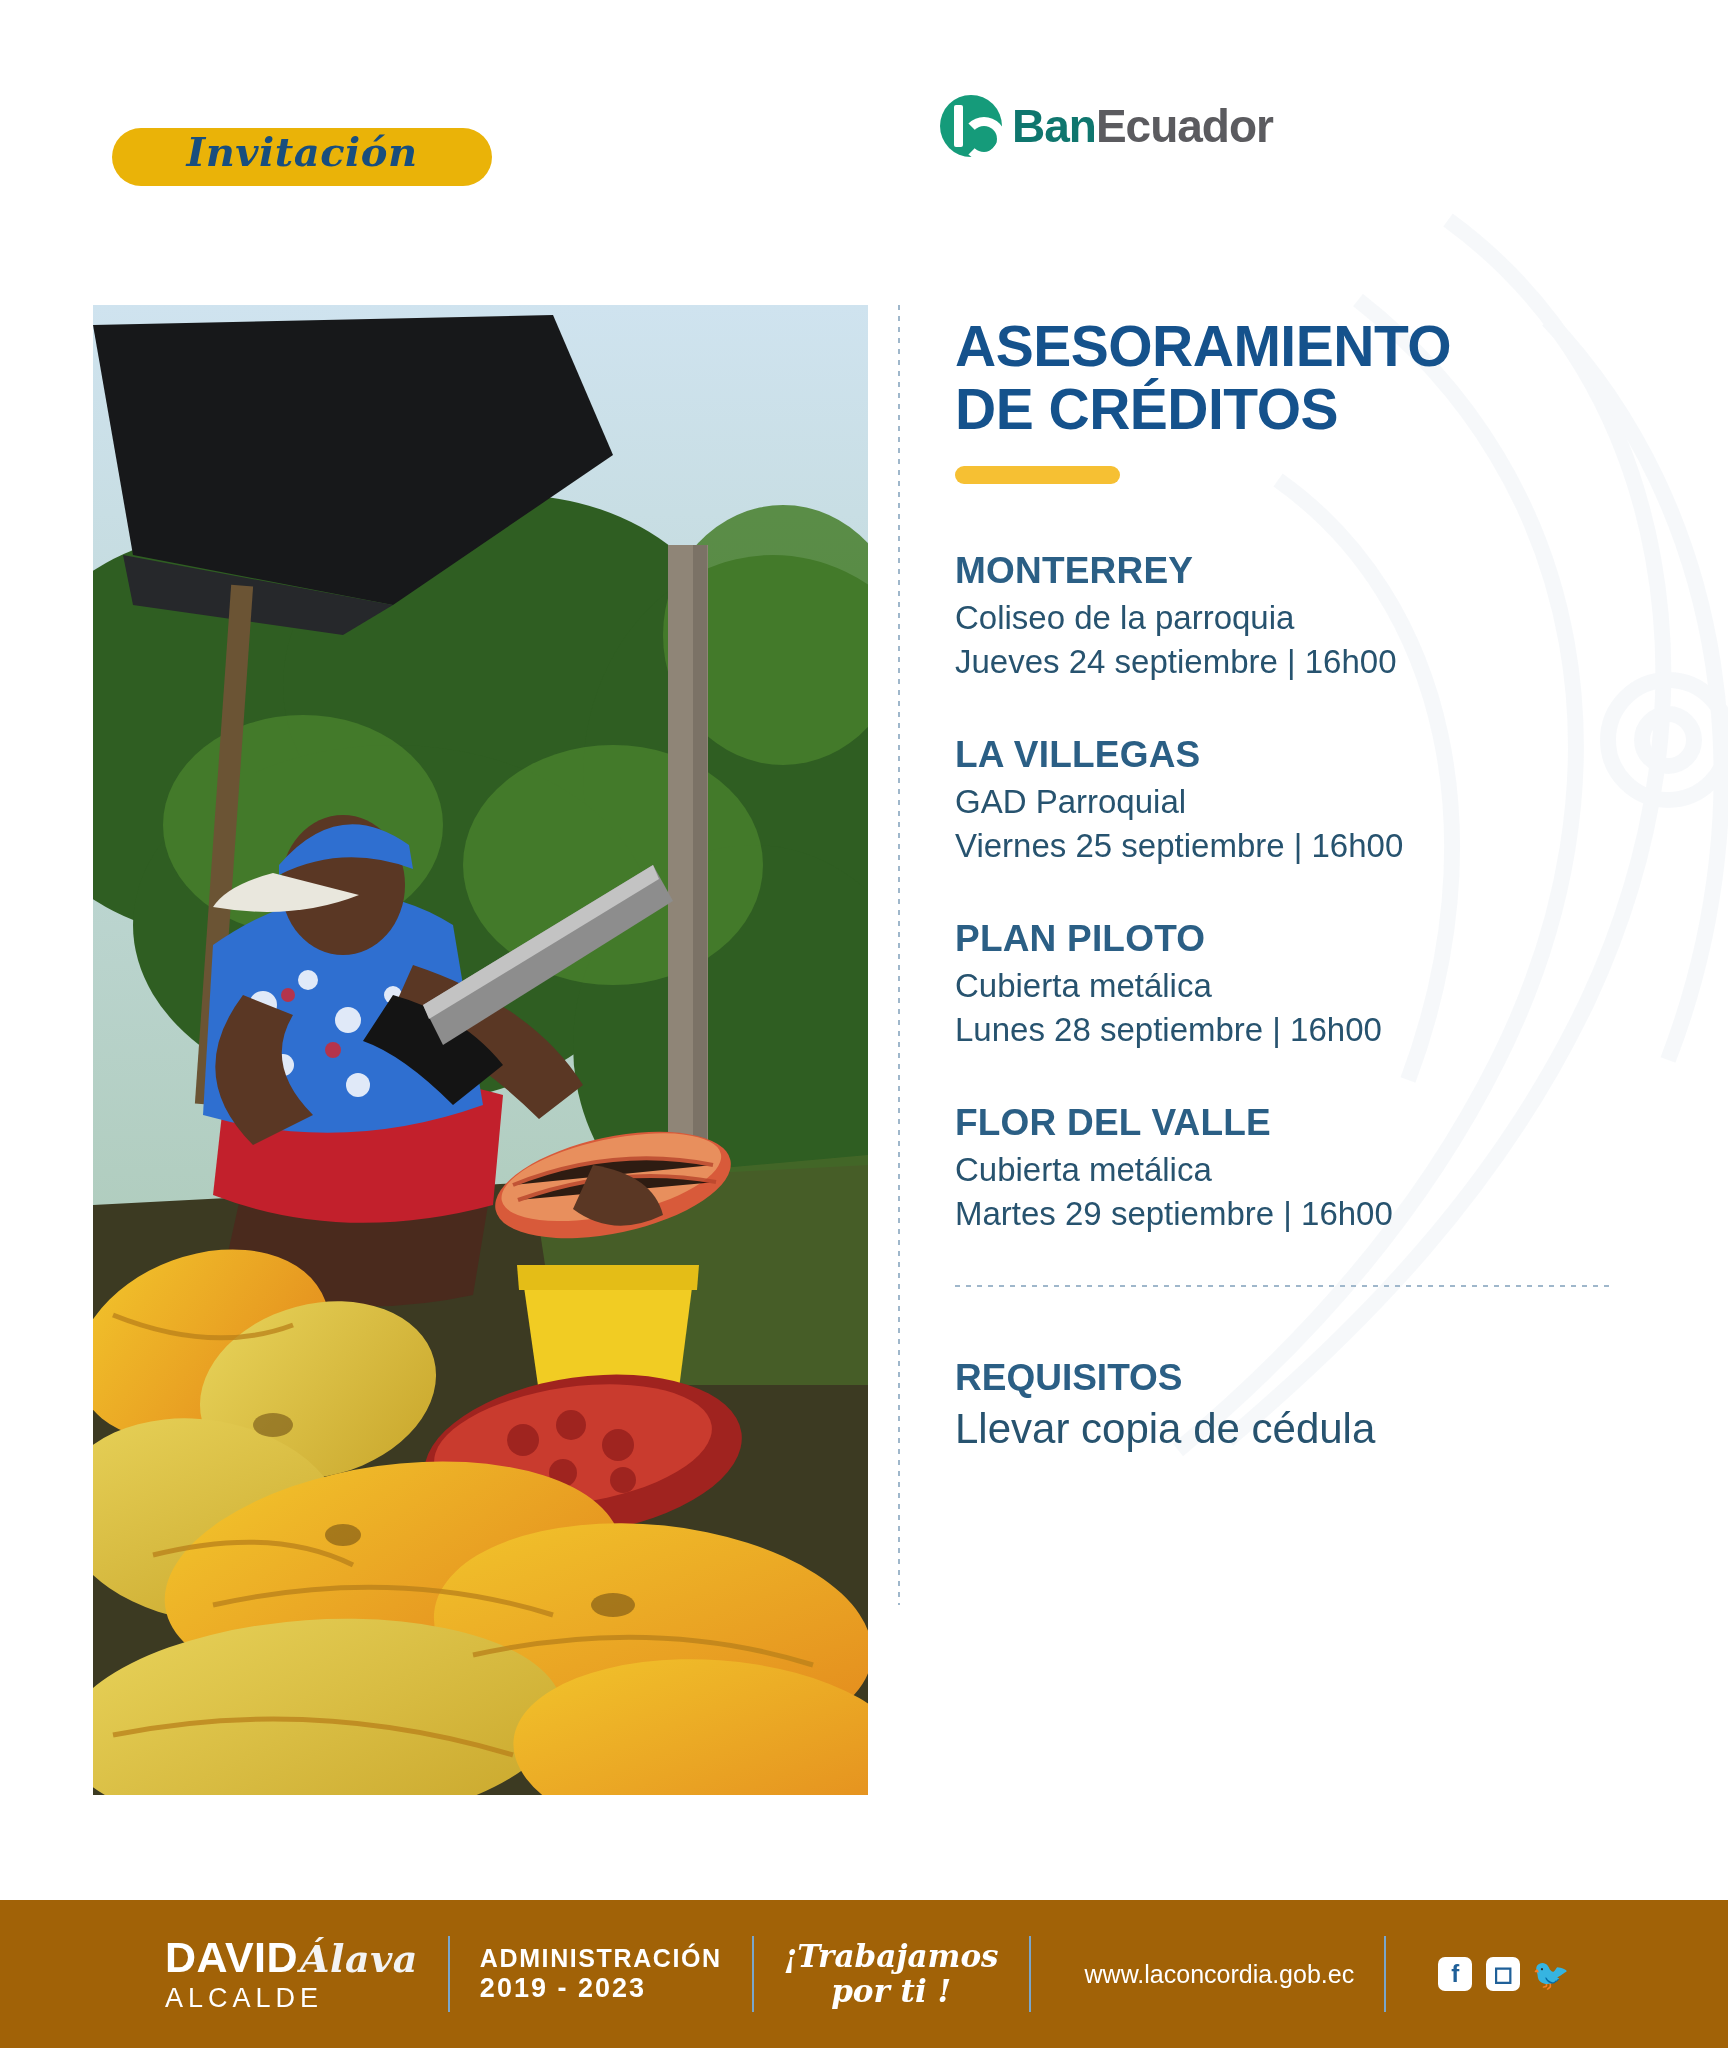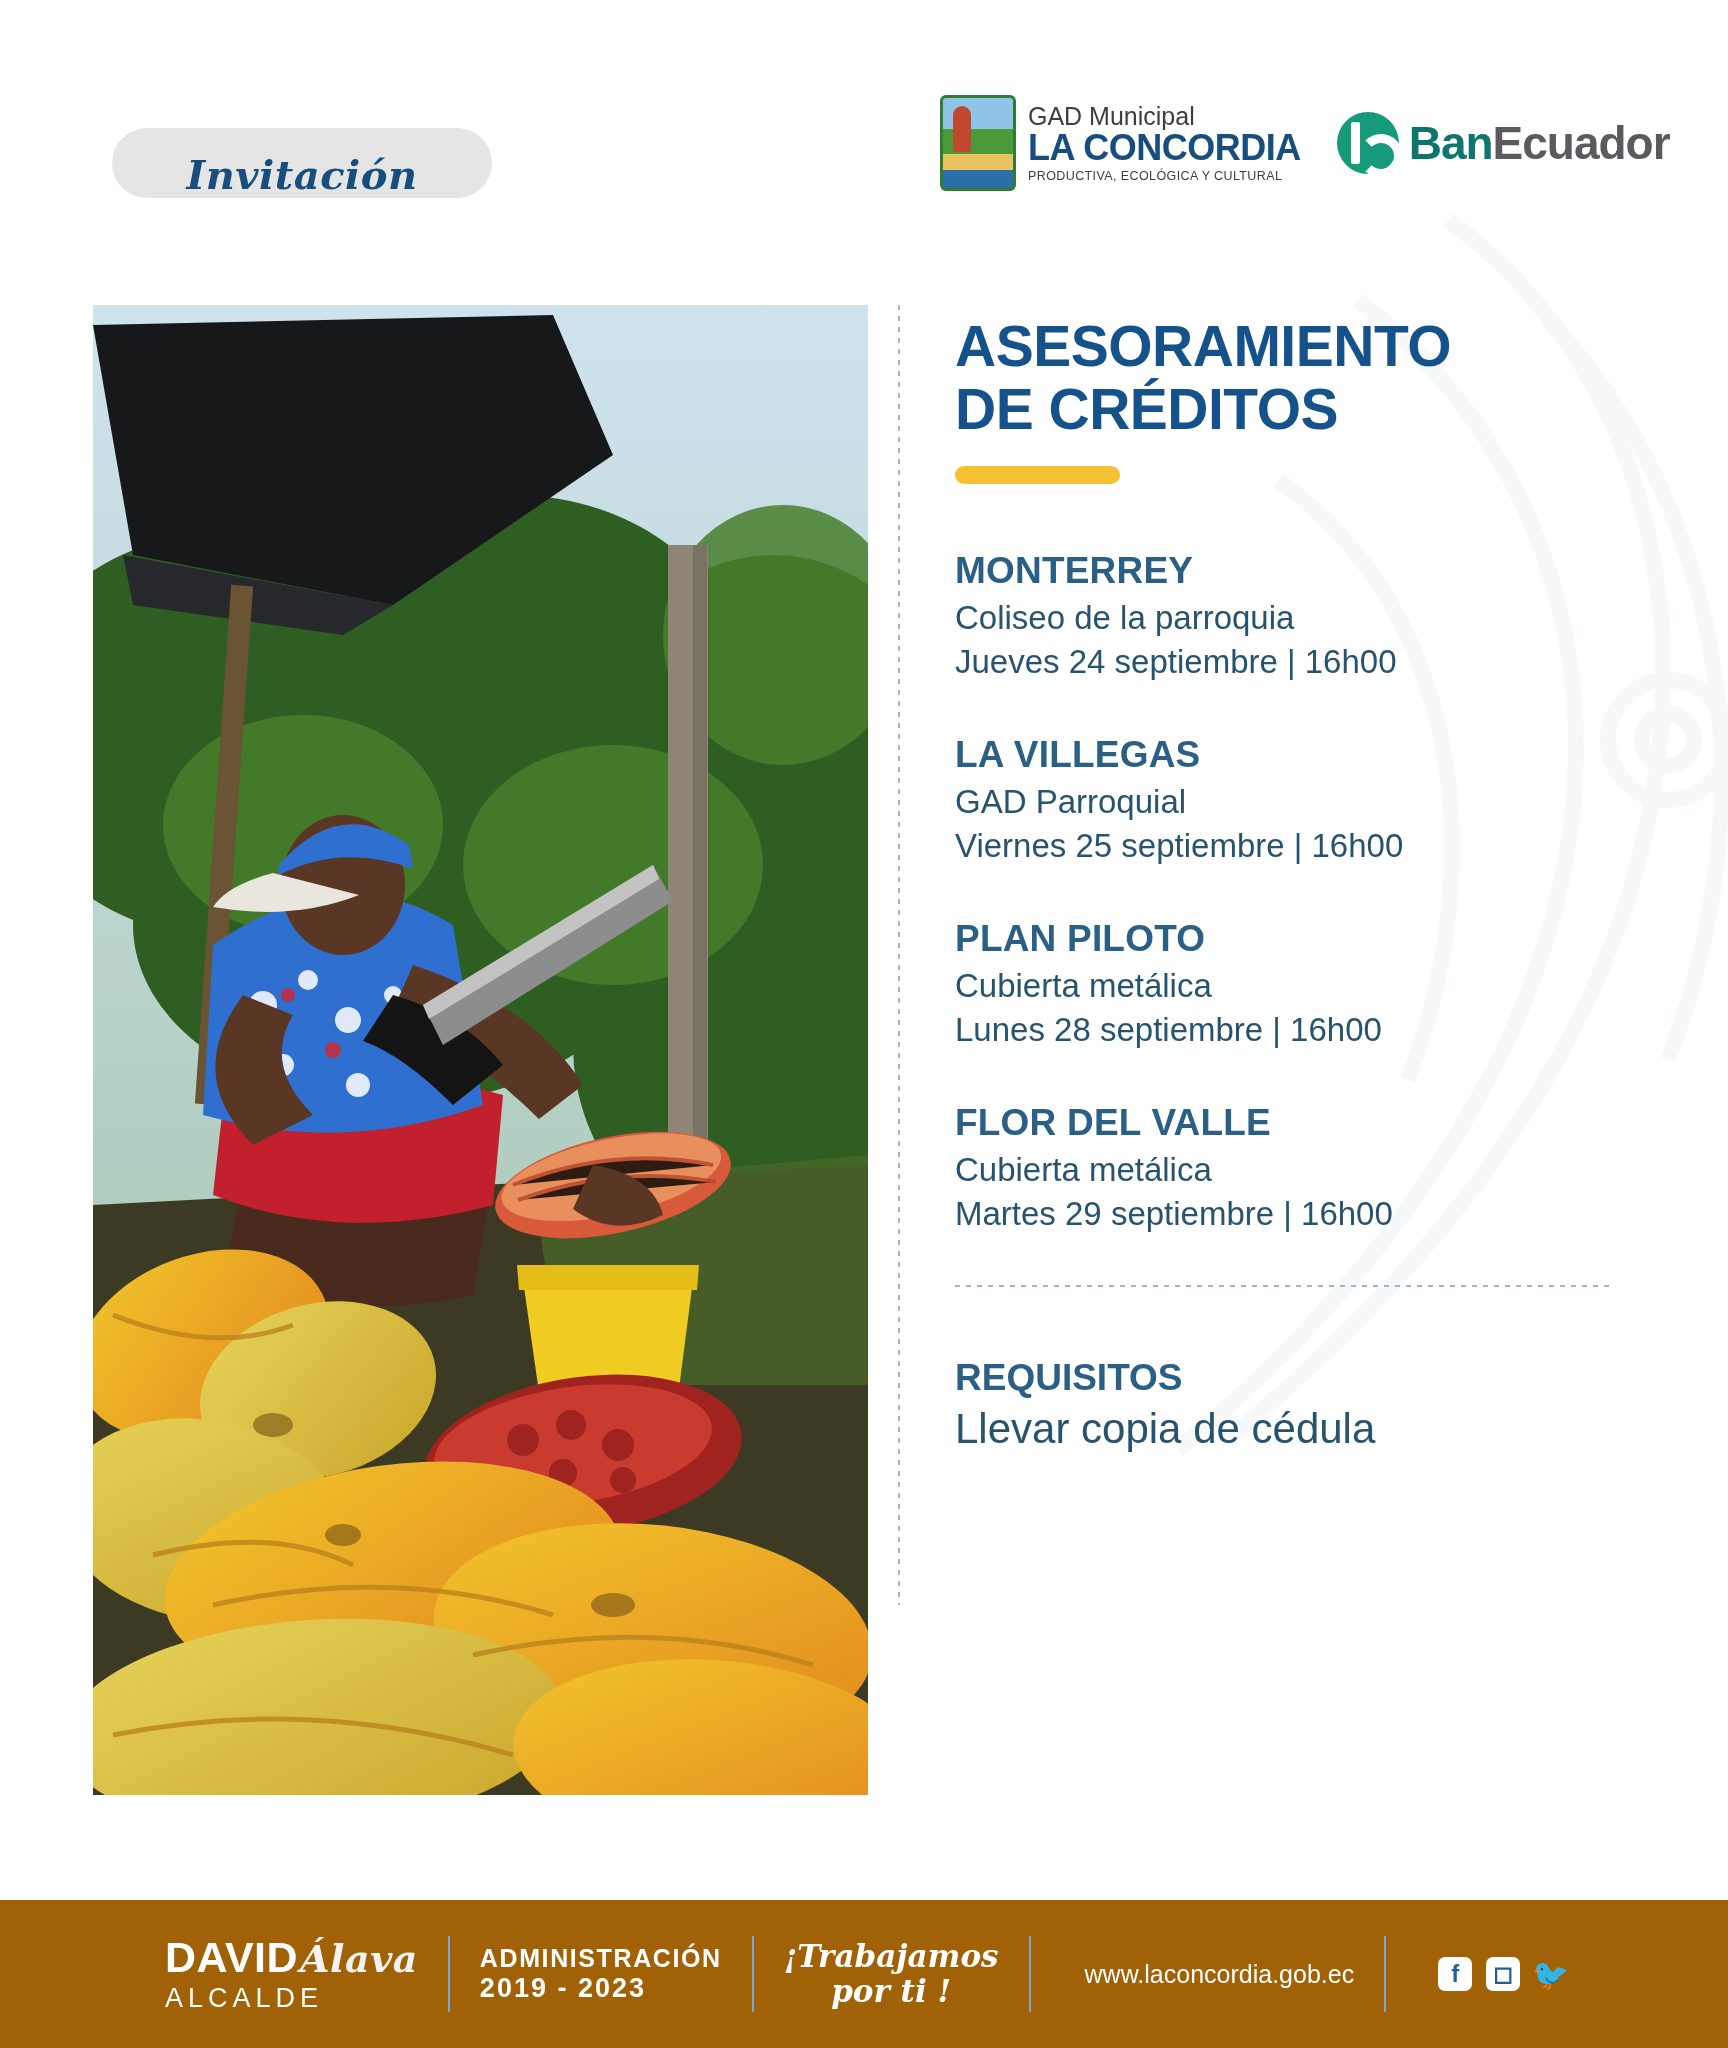--- a/index.html
+++ b/index.html
@@ -28,25 +28,25 @@
     opacity: 0.5;
     pointer-events: none;
   }
 
   
   .invite-badge {
     position: absolute;
     left: 112px;
     top: 128px;
     width: 380px;
-    height: 70px;
-    background: #e5e5e5;
+    height: 58px;
+    background: #eab308;
     border-radius: 35px;
     display: flex;
-    align-items: flex-end;
+    align-items: flex-start;
     justify-content: center;
   }
   .invite-badge span {
     font-family: "DejaVu Serif", serif;
     font-style: italic;
     font-weight: bold;
     font-size: 40px;
     color: #184e7e;
     letter-spacing: 0.5px;
   }
@@ -251,28 +251,20 @@
       <circle cx="640" cy="560" r="26"></circle>
       <path d="M250 300 C420 420 470 660 380 900"></path>
     </g>
   </svg>
 
   <div class="invite-badge">
     <span>Invitación</span>
   </div>
 
   <div class="logos">
-    <div class="gad-logo">
-      <div class="gad-mark"></div>
-      <div class="gad-text">
-        <div class="l1">GAD Municipal</div>
-        <div class="l2">LA CONCORDIA</div>
-        <div class="l3">PRODUCTIVA, ECOLÓGICA Y CULTURAL</div>
-      </div>
-    </div>
     <div class="ban-logo">
       <div class="ban-mark"></div>
       <div class="ban-text">
         <span class="b1">Ban</span><span class="b2">Ecuador</span>
       </div>
     </div>
   </div>
 
   <div class="photo">
     <svg width="775" height="1490" viewBox="0 0 775 1490">

